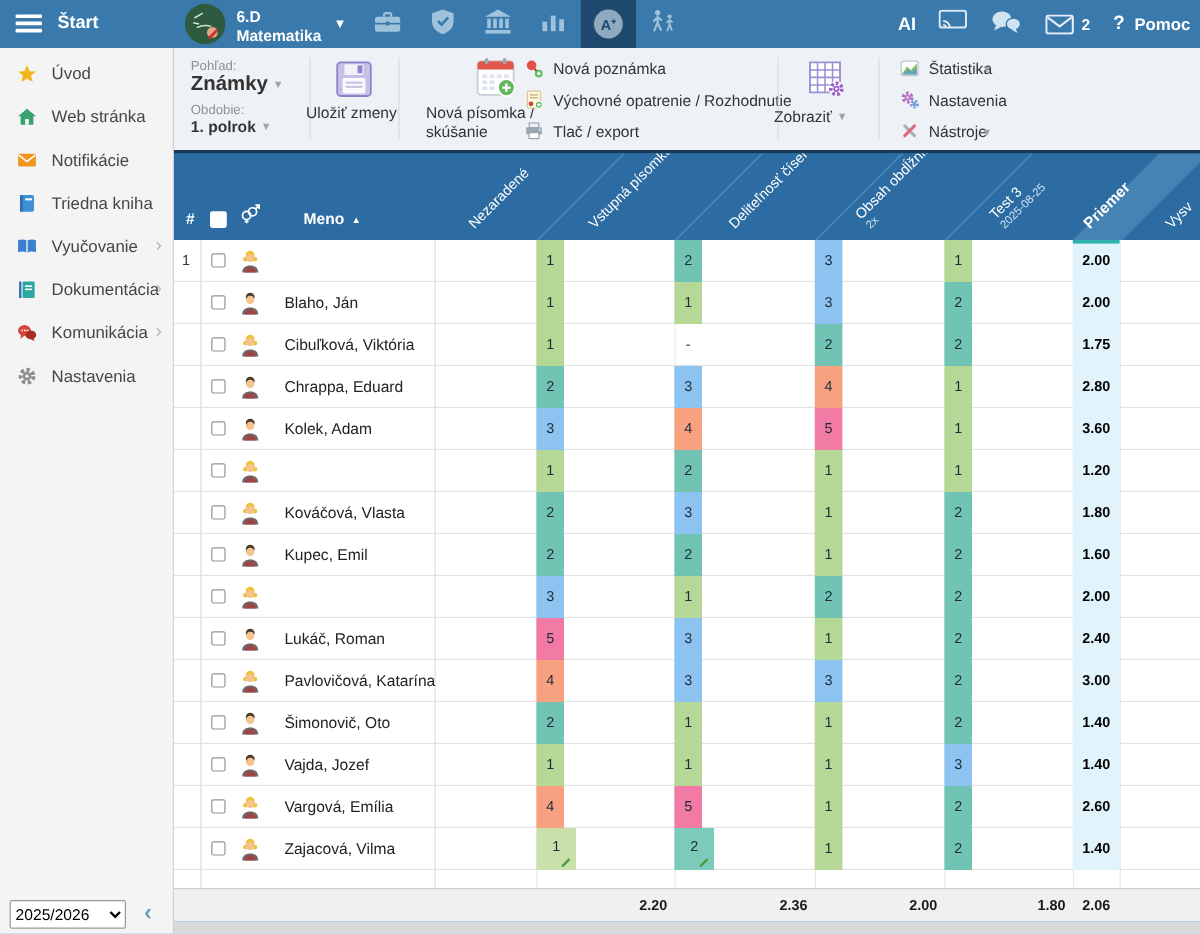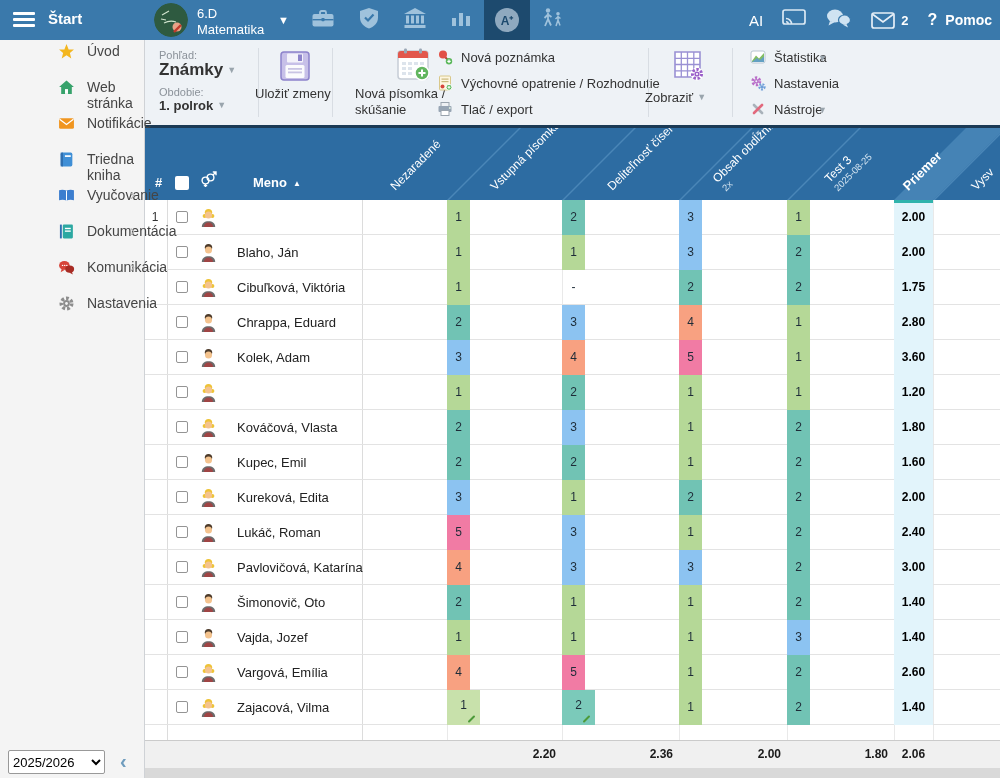--- a/index.html
+++ b/index.html
@@ -6,40 +6,40 @@
   *{box-sizing:border-box;}
   body{font-family:"Liberation Sans",sans-serif;}
   .screen{position:relative;width:1000px;height:778px;overflow:hidden;background:#0ea5e9;}
 
   
   .topbar{position:absolute;left:0;top:0;width:1000px;height:40px;background:#3a79ab;color:#fff;z-index:20;}
   .burger{position:absolute;left:13px;top:12px;width:22px;height:3px;background:#fff;border-radius:1px;
           box-shadow:0 6px 0 #fff,0 12px 0 #fff;cursor:pointer;}
   .tb-start{position:absolute;left:48px;top:10px;font-size:15px;font-weight:bold;cursor:pointer;}
   .tb-avatar{position:absolute;left:154px;top:3px;width:34px;height:34px;border-radius:50%;overflow:hidden;}
-  .tb-class{position:absolute;left:197px;top:6px;font-size:13px;font-weight:normal;line-height:1.2;cursor:pointer;}
+  .tb-class{position:absolute;left:197px;top:6px;font-size:13px;font-weight:bold;line-height:1.2;cursor:pointer;}
   .tb-class-caret{position:absolute;left:278px;top:14px;font-size:11px;color:#fff;cursor:pointer;}
   .tb-icons{position:absolute;left:300px;top:0;height:40px;display:flex;}
   .tb-tab{width:46px;height:40px;display:flex;align-items:center;justify-content:center;cursor:pointer;}
   .tb-tab.active{background:#1d4a6e;}
   .aplus{width:24px;height:24px;border-radius:50%;background:#8fa9bf;color:#1d4a6e;font-weight:bold;
          font-size:12px;display:flex;align-items:center;justify-content:center;}
   .tb-right{position:absolute;right:8px;top:0;height:40px;display:flex;align-items:center;gap:19px;}
-  .tb-ai{font-size:15px;font-weight:normal;}
+  .tb-ai{font-size:15px;font-weight:bold;}
   .tb-mail{display:flex;align-items:center;gap:6px;}
   .tb-mailcount{font-size:13px;font-weight:bold;}
   .tb-help{display:flex;align-items:center;gap:8px;font-weight:bold;}
   .tb-q{font-size:16px;}
   .tb-helplabel{font-size:14px;}
 
   
   .sidebar{position:absolute;left:0;top:40px;width:145px;bottom:0;background:#f4f4f4;
            border-right:1px solid #cfd2d6;padding-top:3px;z-index:10;}
-  .sitem{position:relative;height:36px;display:flex;padding-left:14px;
-         color:#454545;font-size:14px;cursor:pointer;margin-left:44px;}
+  .sitem{position:relative;height:36px;display:flex;align-items:center;padding-left:14px;
+         color:#454545;font-size:14px;cursor:pointer;}
   .sitem .ico{width:17px;height:17px;margin-right:12px;flex:none;display:flex;align-items:center;justify-content:center;}
   .sitem .chev{position:absolute;right:9px;color:#b5b5b5;font-size:16px;line-height:1;}
   .year-select{position:absolute;left:8px;bottom:4px;width:97px;height:24px;font-size:13px;
                font-family:"Liberation Sans",sans-serif;border:1px solid #999;border-radius:2px;background:#fff;}
   .collapse{position:absolute;left:120px;bottom:5px;font-size:20px;color:#6f9cbd;font-weight:bold;cursor:pointer;}
 
   
   .toolbar{position:absolute;left:145px;top:40px;width:855px;height:85px;background:#eef2f6;}
   .tsep{position:absolute;top:8px;bottom:8px;width:1px;background:#d8dde3;}
   .lblsm{position:absolute;font-size:11px;color:#8b929a;}
@@ -594,21 +594,20 @@
         <span class="rnum"></span>
         <span class="rcb"></span>
         <span class="rav"><svg width="19" height="21" viewBox="0 0 19 21">
             <path d="M2.8 20 c0-3.8 2.8-5.8 6.7-5.8 s6.7 2 6.7 5.8 z" fill="#6b6b6b"></path>
             <path d="M5 20 c0-3 1.9-4.6 4.5-4.6 s4.5 1.6 4.5 4.6 z" fill="#a04545"></path>
             <circle cx="5.6" cy="9" r="2" fill="#eec337"></circle>
             <circle cx="13.4" cy="9" r="2" fill="#eec337"></circle>
             <circle cx="9.5" cy="5.6" r="3.7" fill="#eec337"></circle>
             <circle cx="9.5" cy="7.9" r="3.5" fill="#f4c38e"></circle>
           </svg></span>
-        <span class="rname">Kureková, Edita</span>
         <div class="gcell g3" style="left: 302px;">3</div>
         <div class="gcell g1" style="left: 417px;">1</div>
         <div class="gcell g2" style="left: 534px;">2</div>
         <div class="gcell g2" style="left: 642px;">2</div>
         <div class="pcell">2.00</div>
       </div>
       <div class="row">
         <span class="rnum"></span>
         <span class="rcb"></span>
         <span class="rav"><svg width="19" height="21" viewBox="0 0 19 21">

